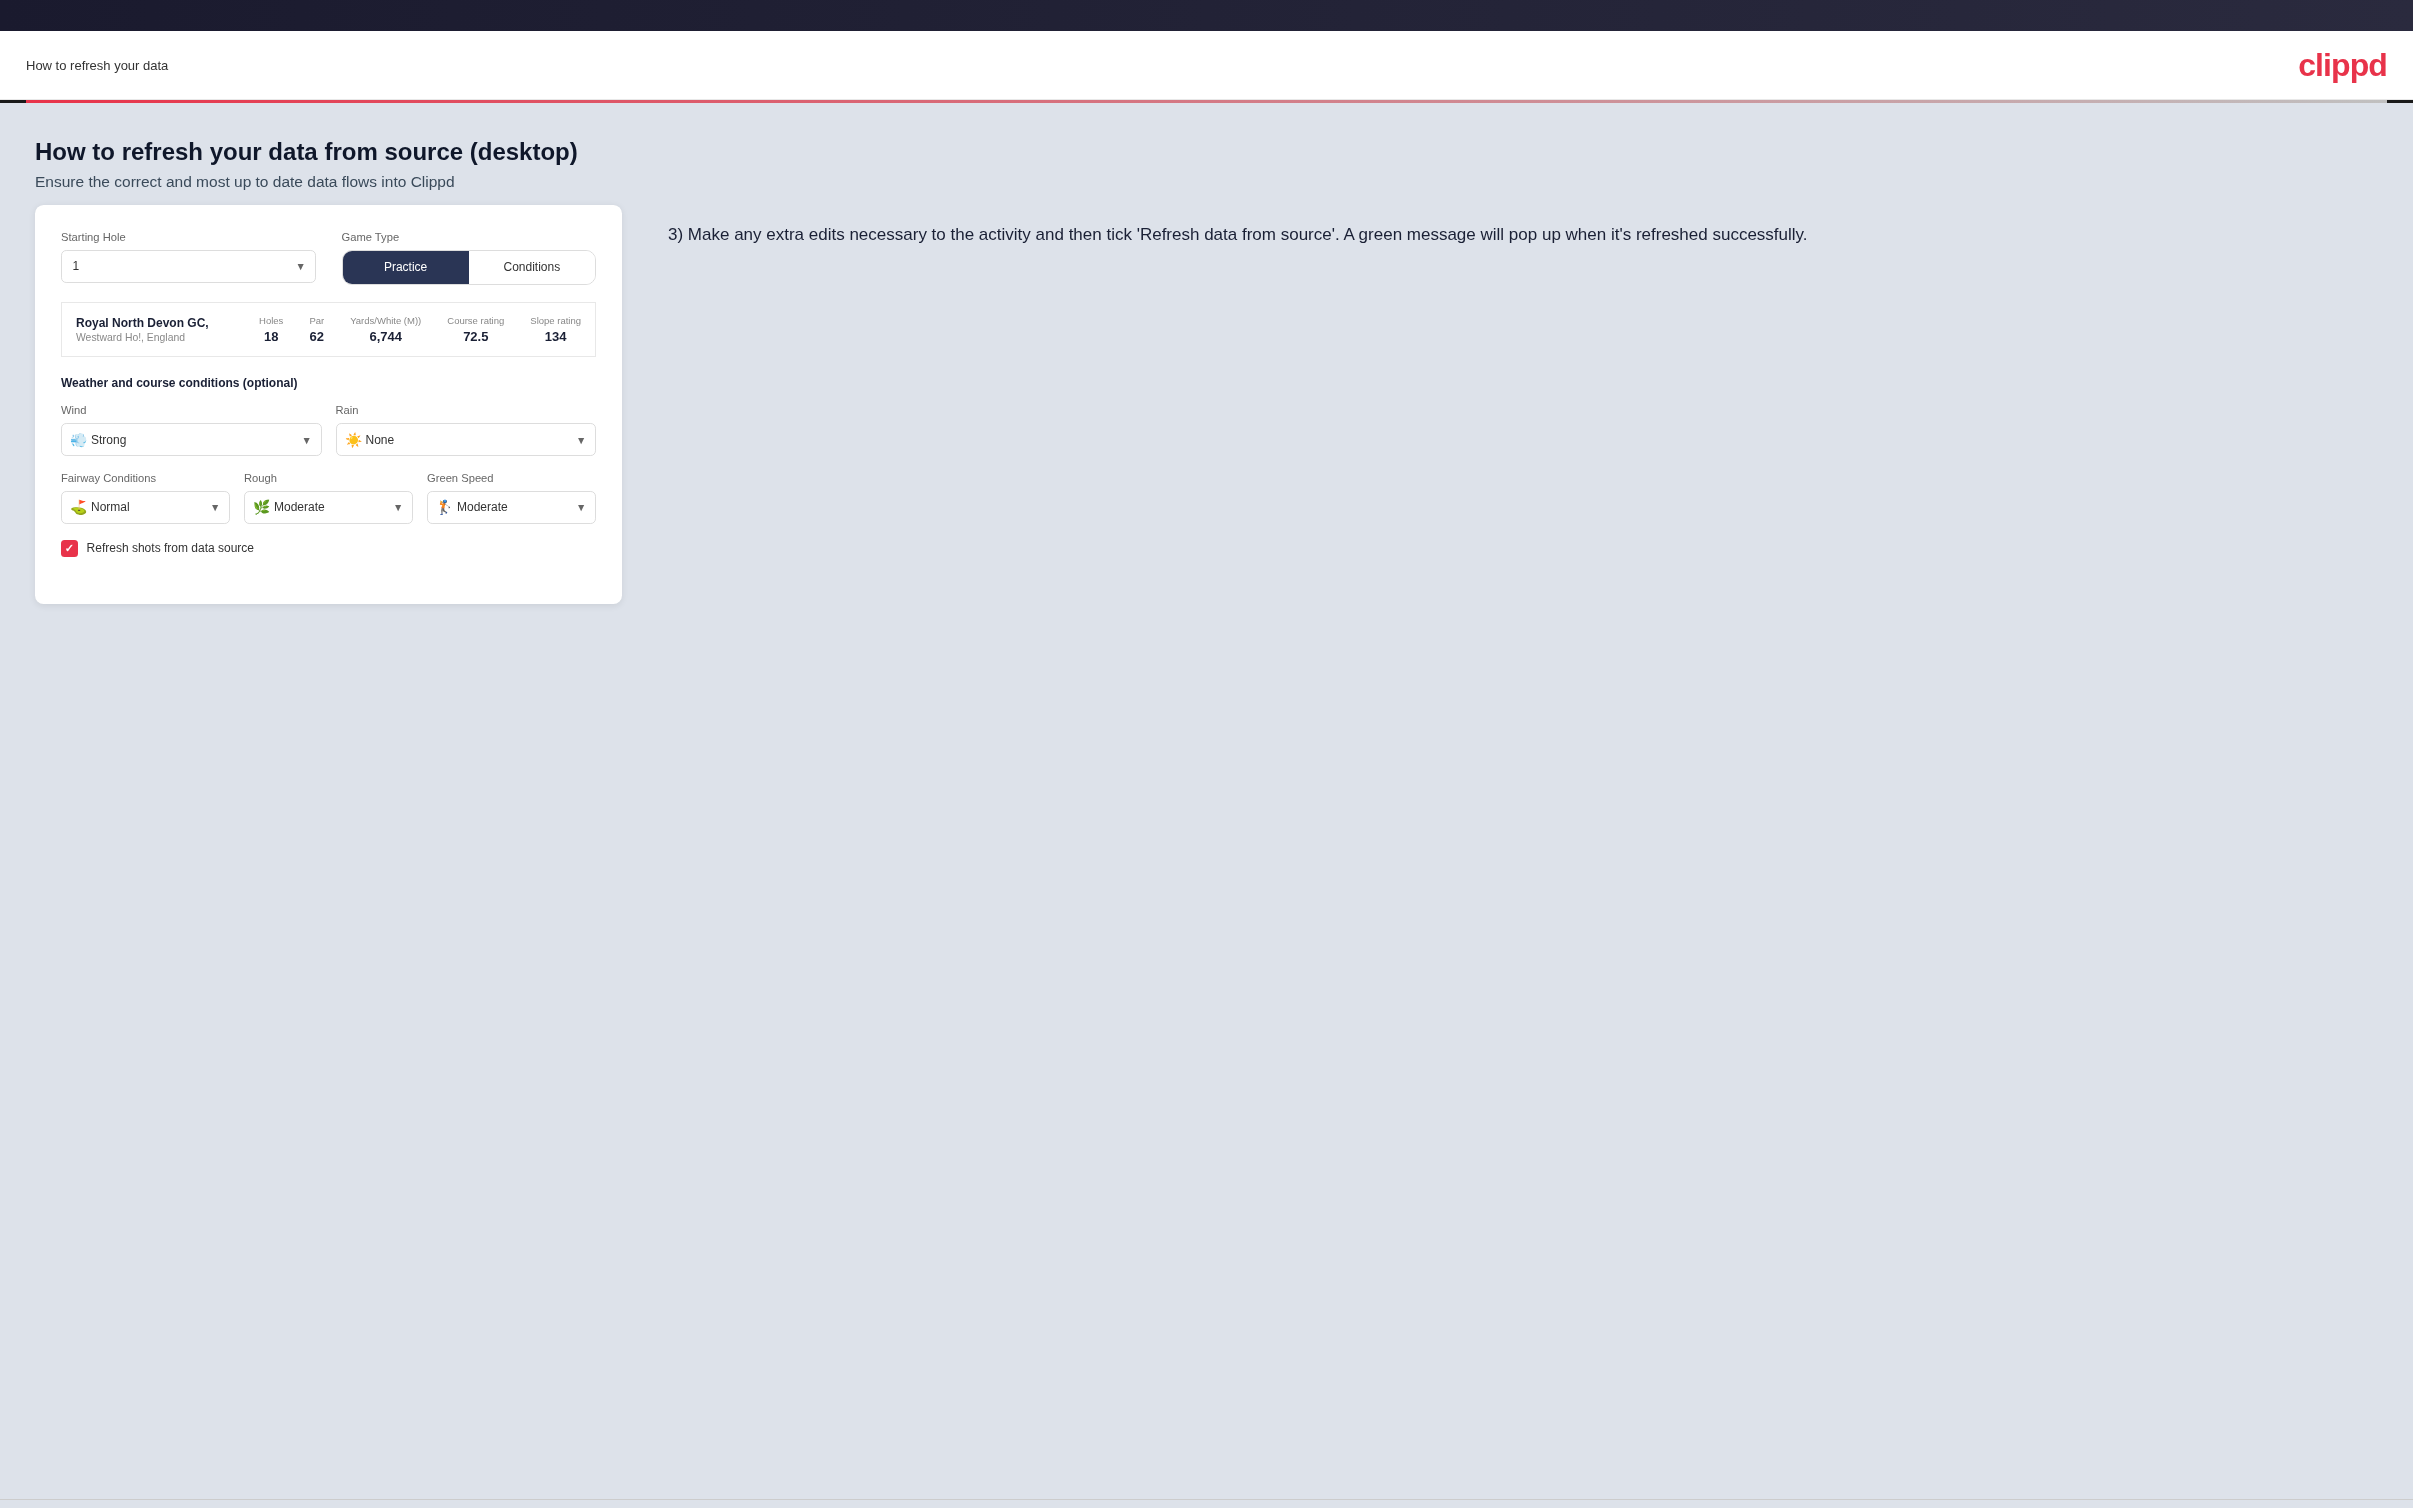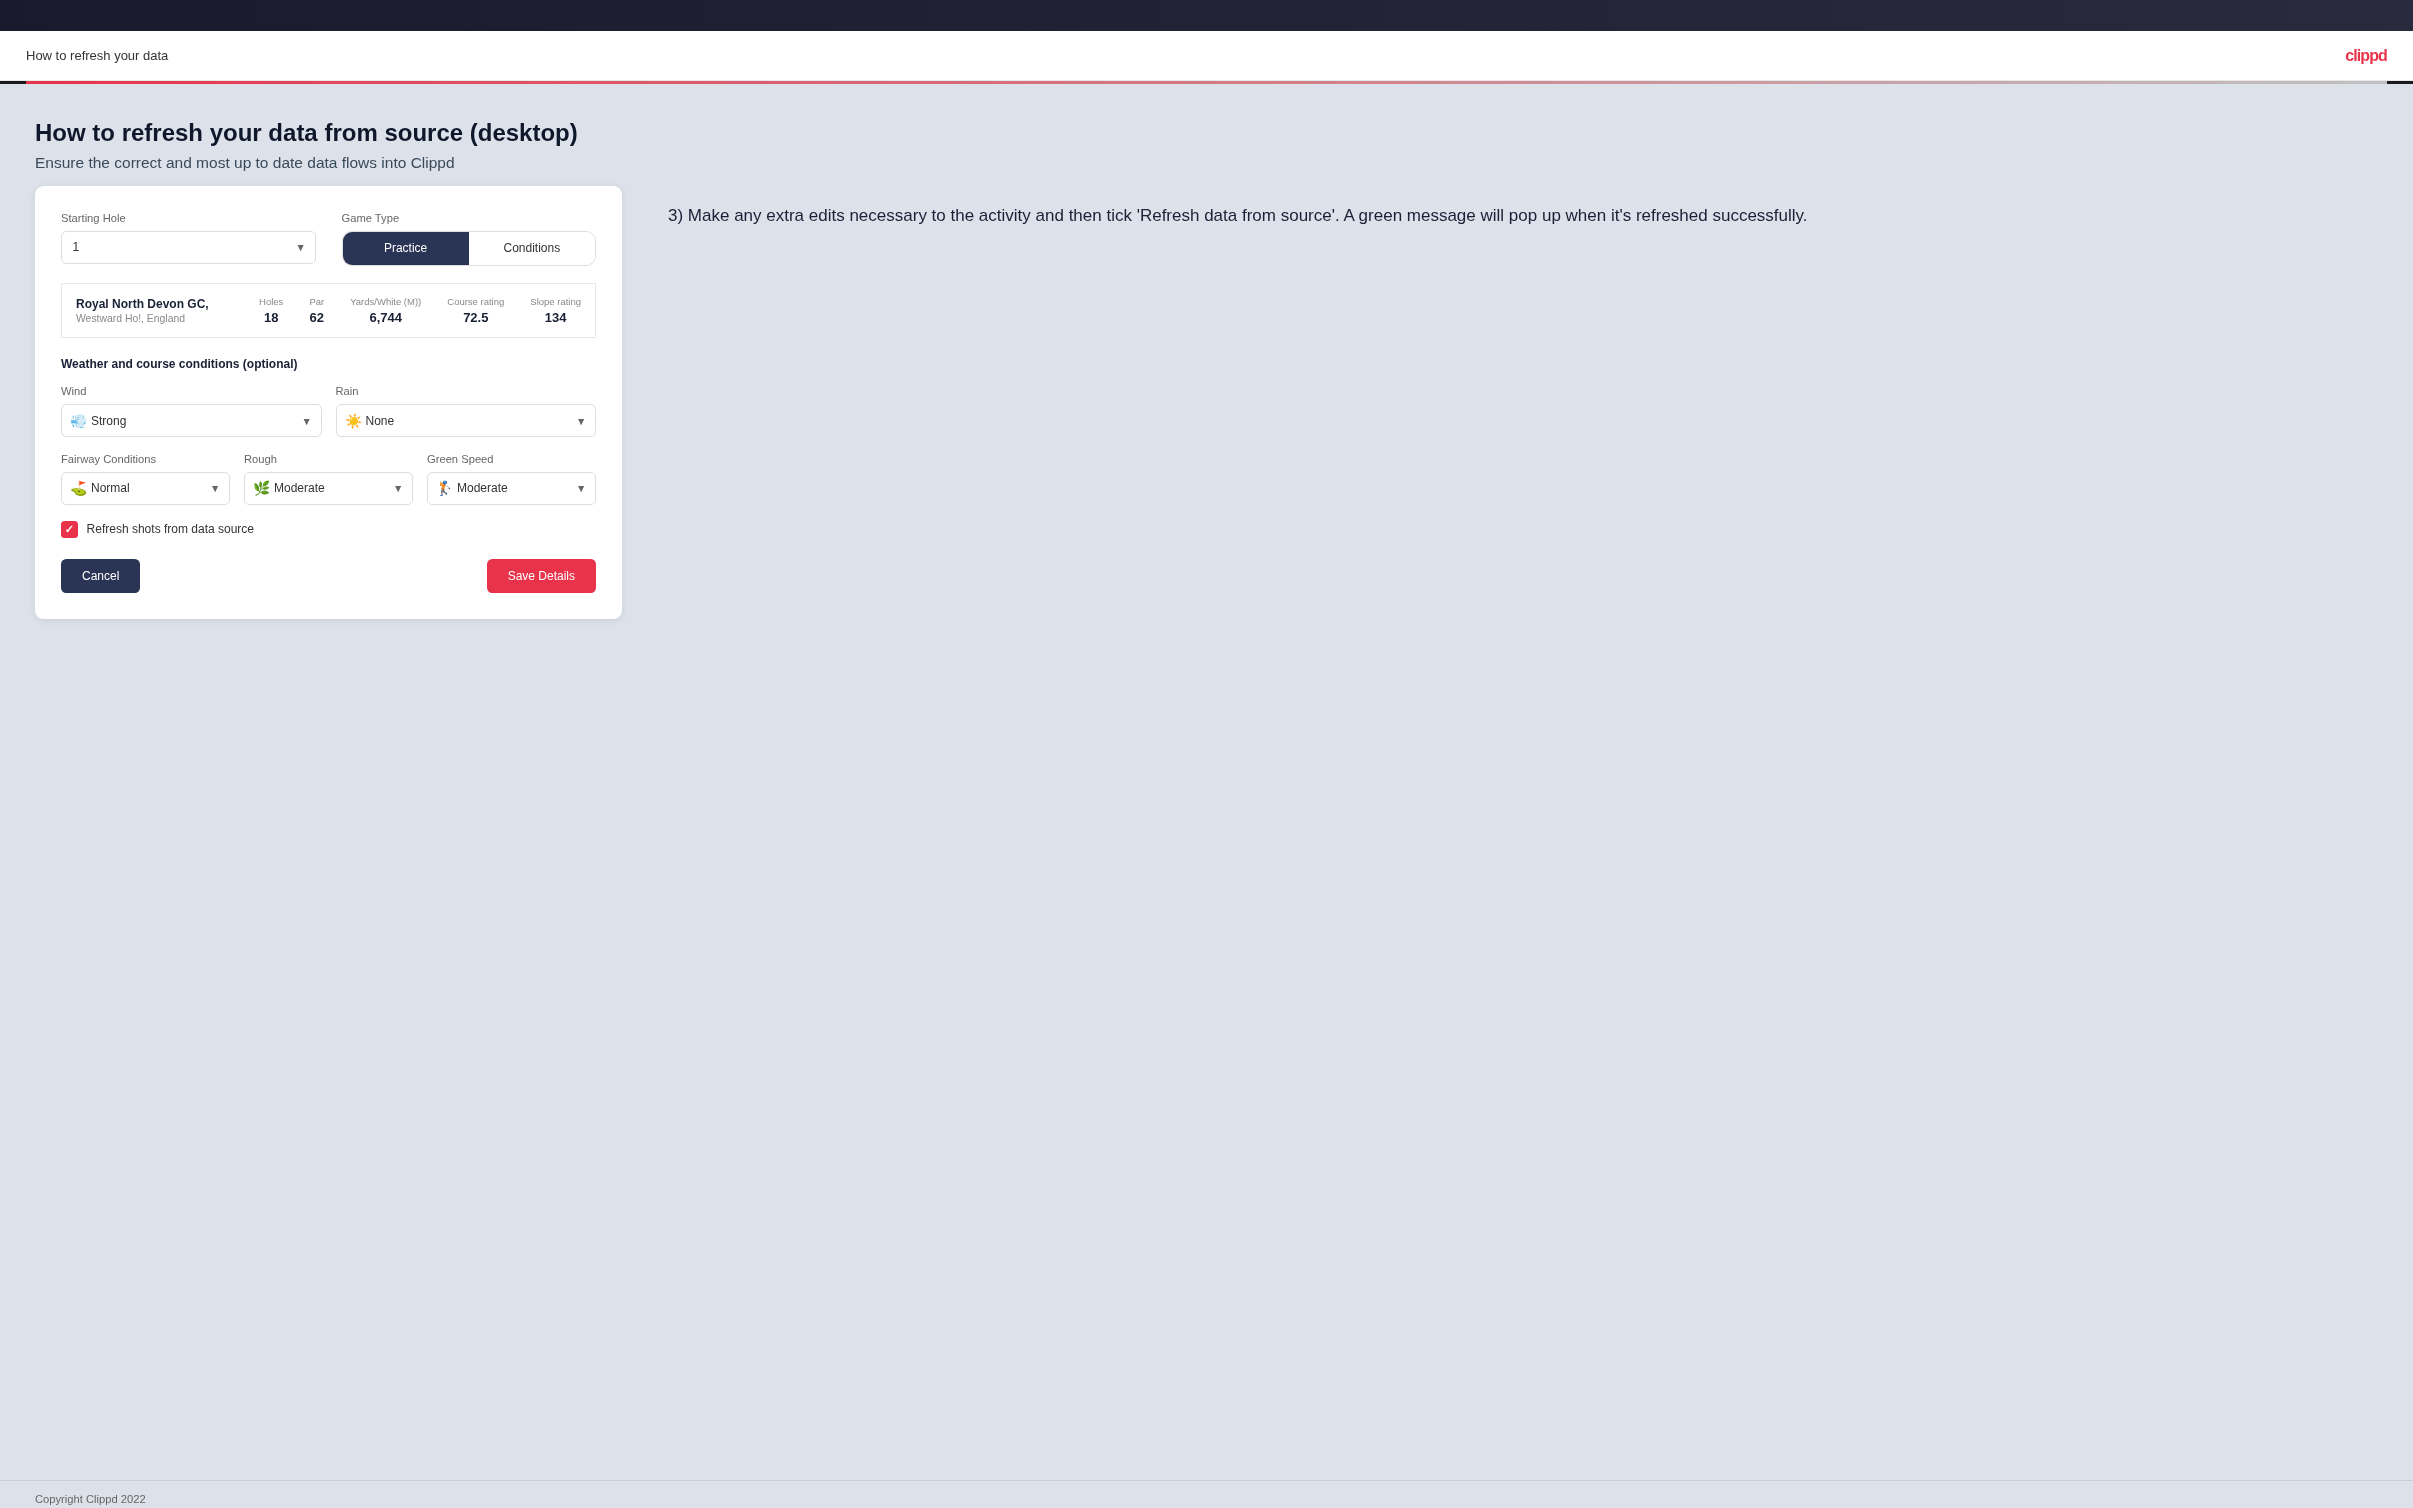--- a/index.html
+++ b/index.html
@@ -18,21 +18,21 @@
       justify-content: space-between;
       border-bottom: 1.7px solid #e8e8e8;
     }
 
     .header-title {
       font-size: 13px;
       color: #333;
     }
 
     .logo {
-      font-size: 16px;
+      font-size: 32px;
       font-weight: 700;
       color: #e8334a;
       letter-spacing: -0.9px;
       text-align: right;
     }
 
     .divider {
       height: 2.6px;
       background: linear-gradient(to right, #e8334a, #c0c0c0);
       margin: 0 26px;
@@ -456,24 +456,20 @@
         </div>
       </div>
 
       <div class="checkbox-row">
         <div class="checkbox-custom">
           <span class="checkmark">✓</span>
         </div>
         <label class="checkbox-label">Refresh shots from data source</label>
       </div>
 
-      <div class="button-row">
-        <button class="cancel-btn">Cancel</button>
-        <button class="save-btn">Save Details</button>
-      </div>
 
     </div>
 
     <div class="side-text">
       <p class="side-instruction">3) Make any extra edits necessary to the activity and then tick 'Refresh data from source'. A green message will pop up when it's refreshed successfully.</p>
     </div>
 
   </div>
 </div>
 

